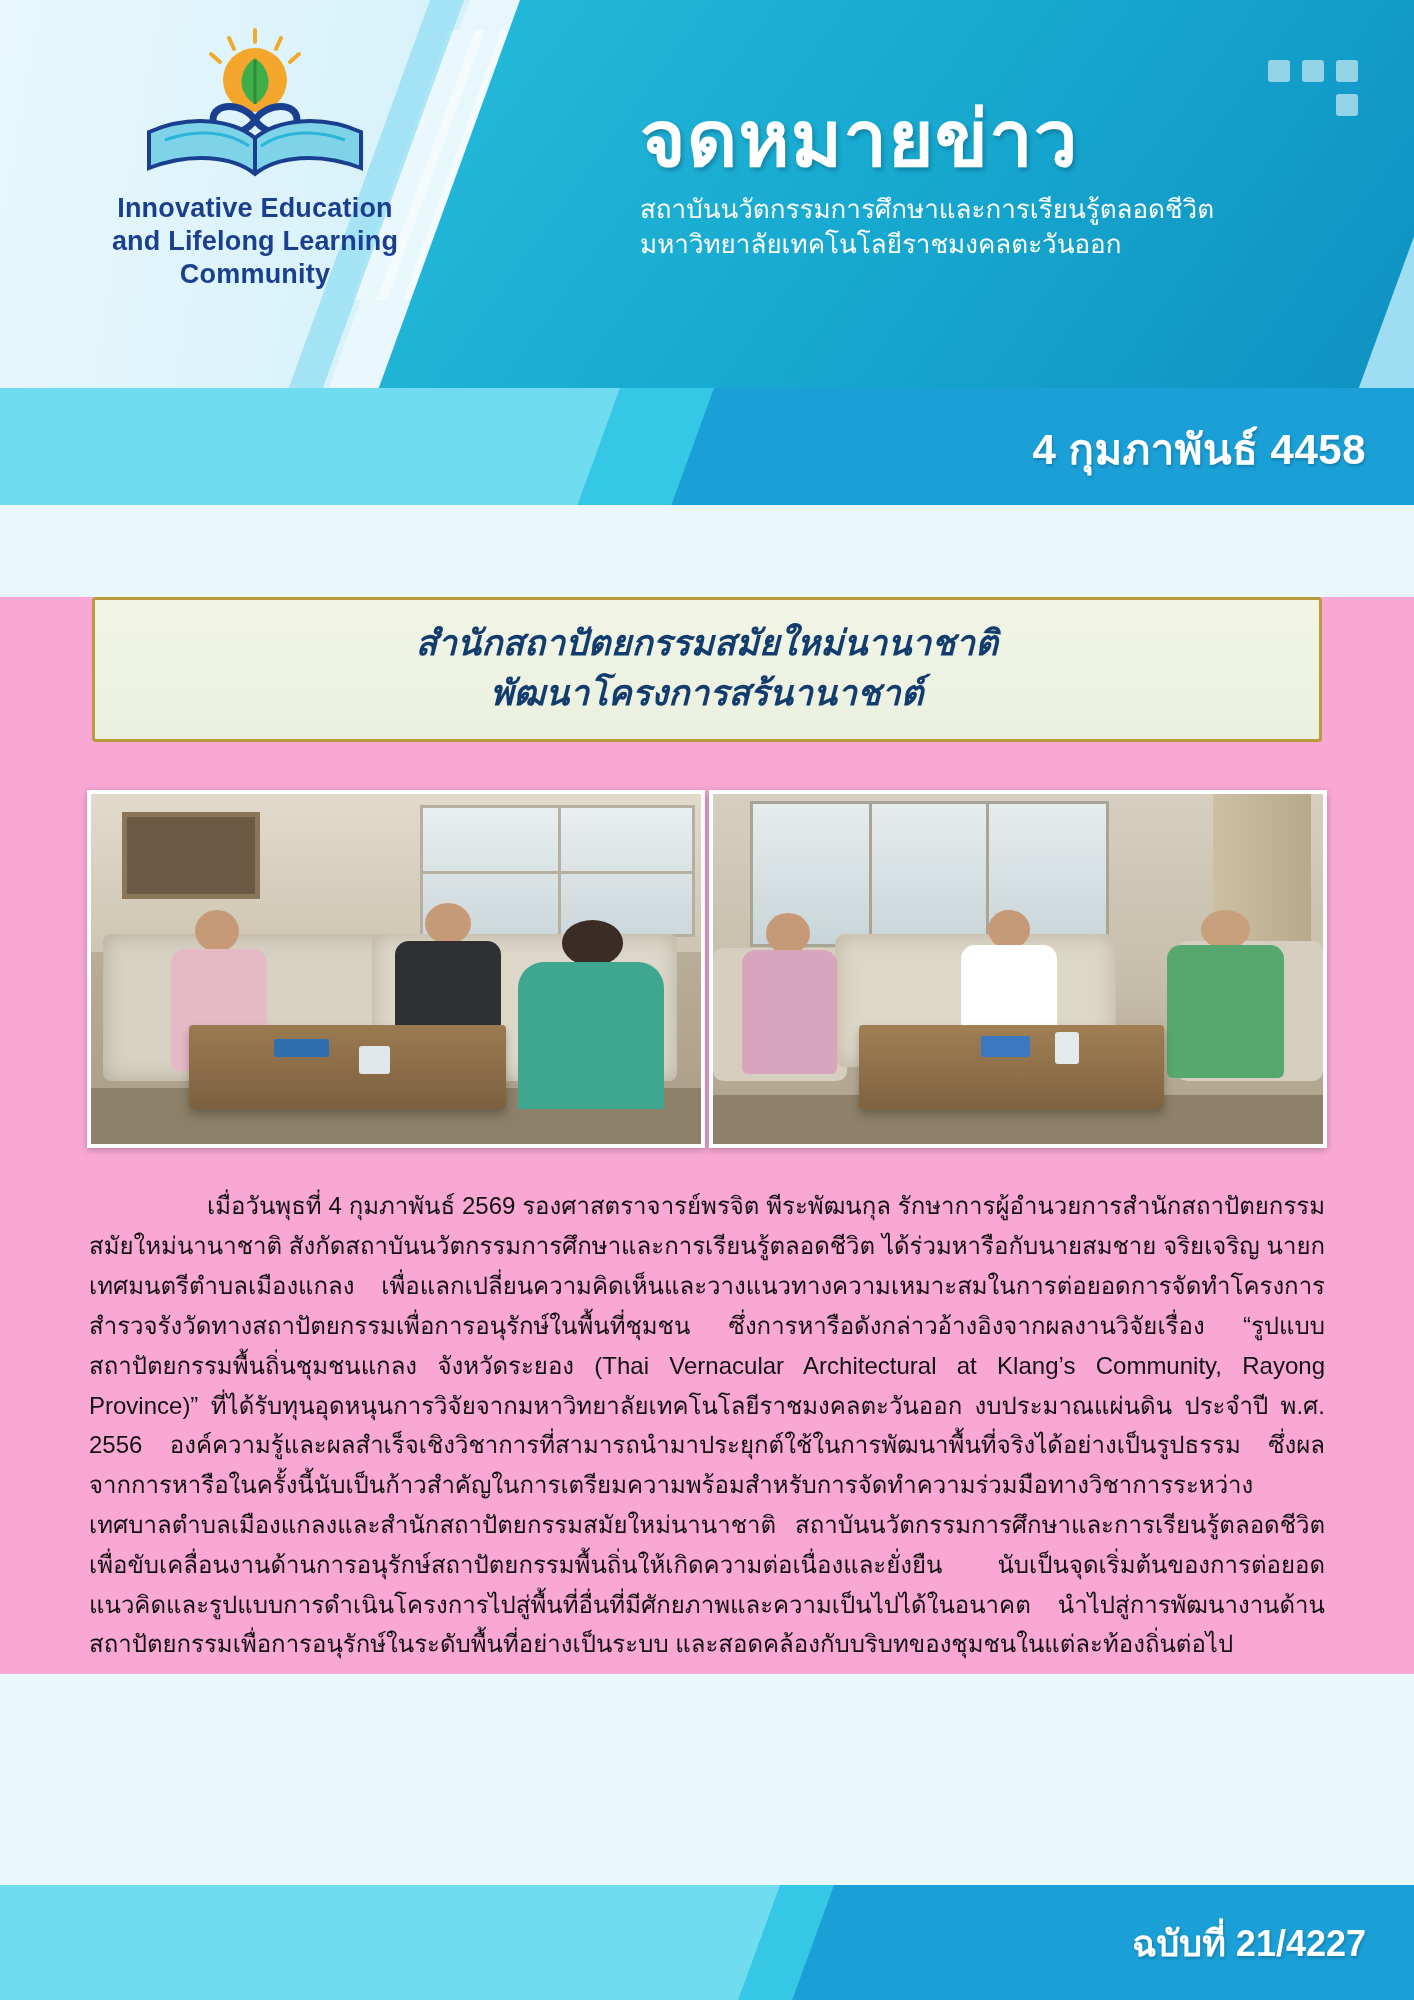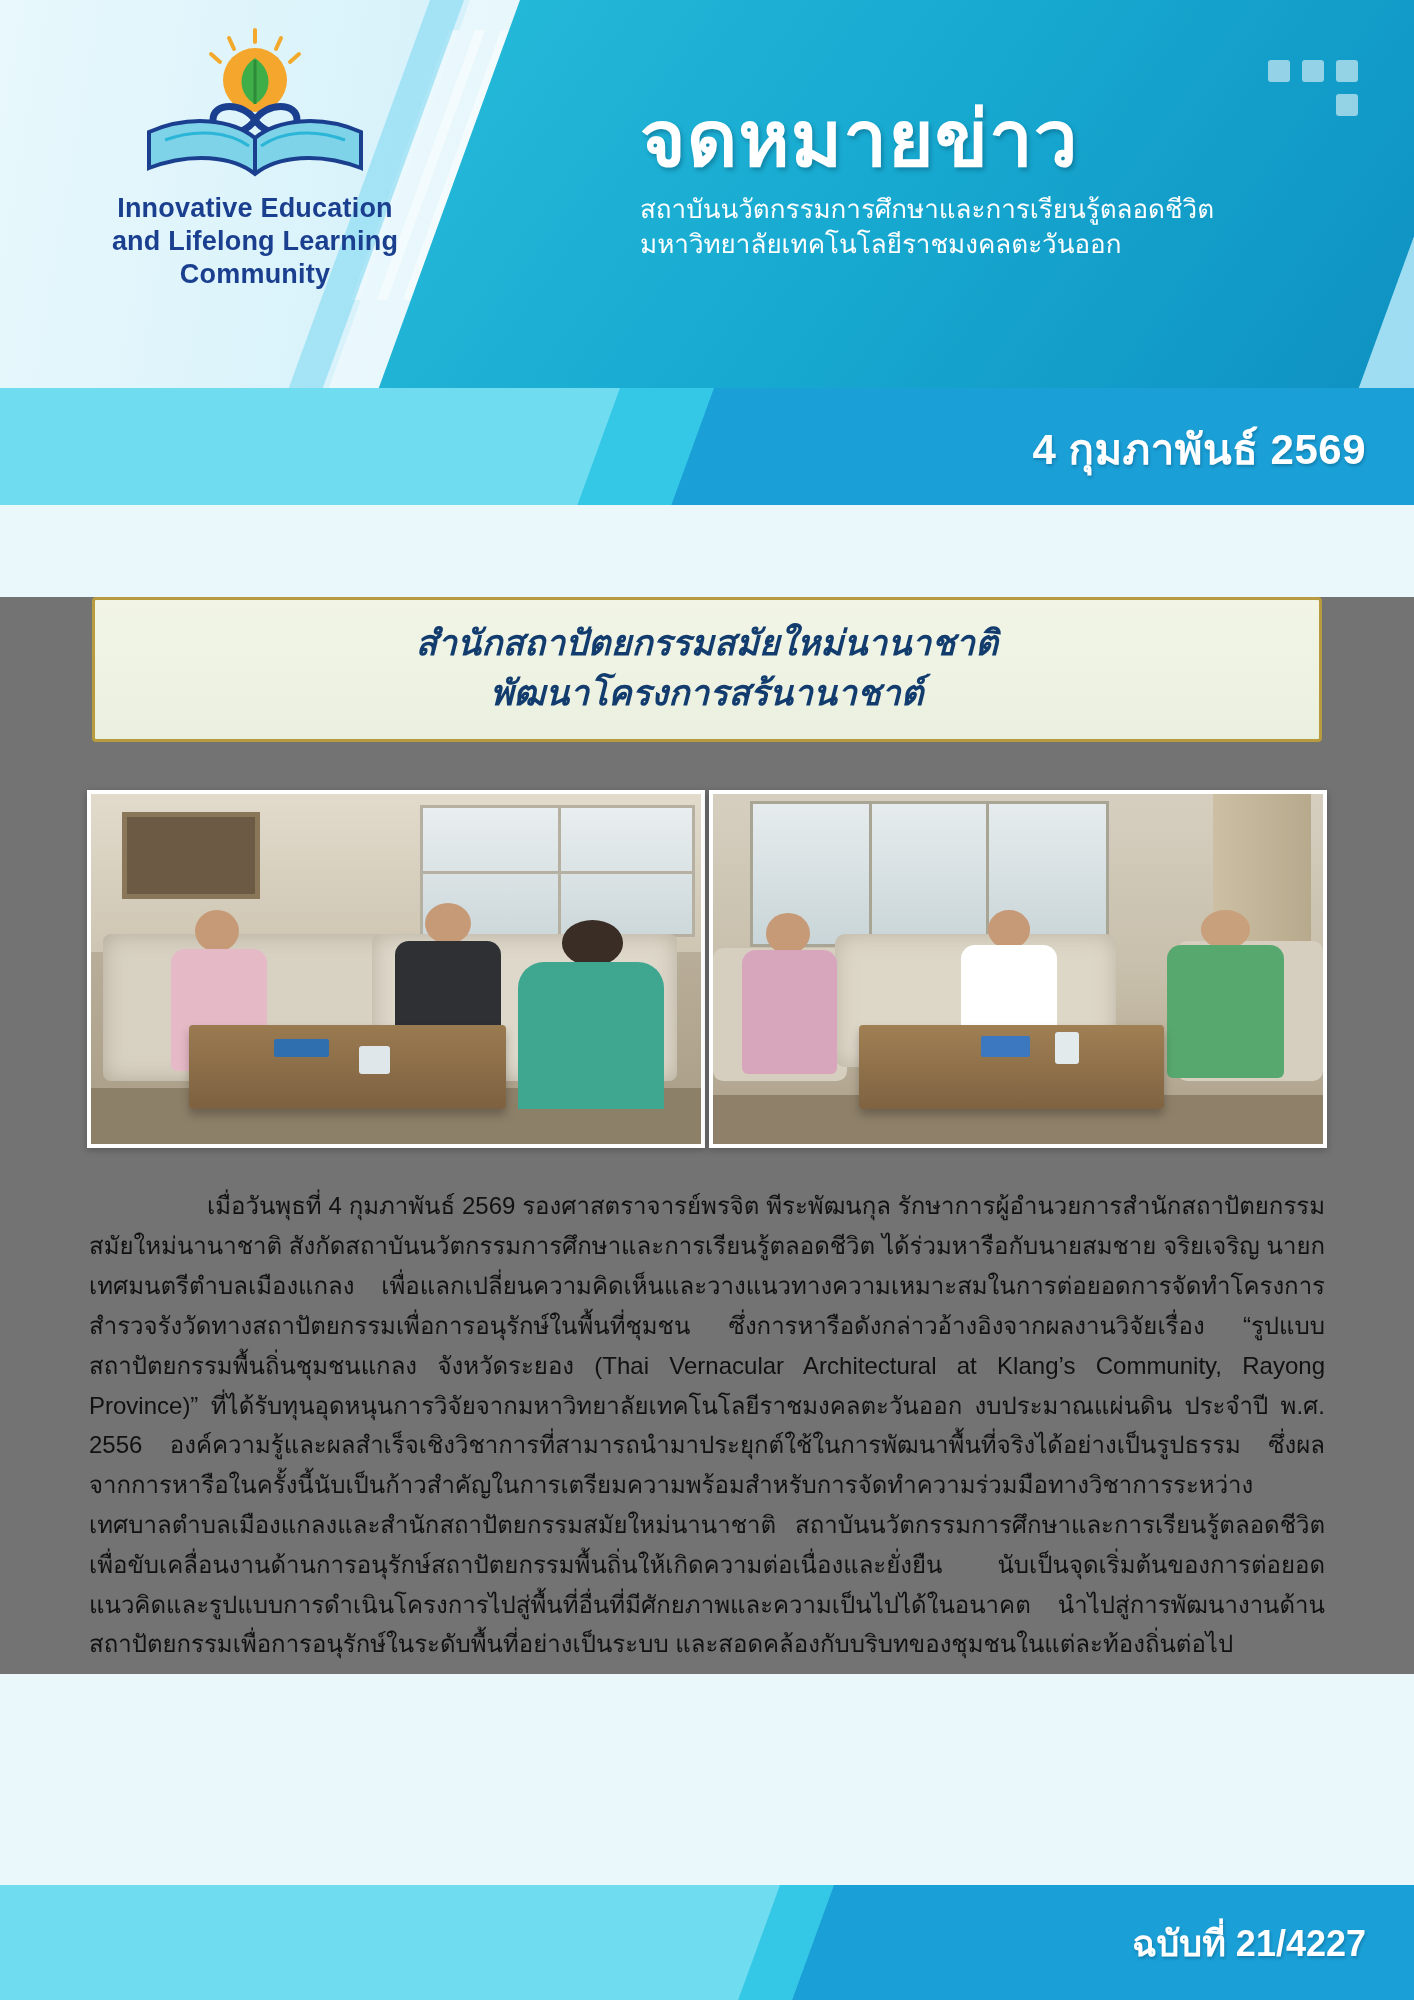--- a/index.html
+++ b/index.html
@@ -171,21 +171,21 @@
     font-size: 42px;
     font-weight: bold;
     letter-spacing: .5px;
     text-shadow: 1px 2px 3px rgba(0,50,80,.3);
   }
 
   
   .content {
     position: relative;
     width: 1414px;
-    background: #737373;
+    background: #f9a8d4;
     padding-bottom: 10px;
   }
   .headline-box {
     margin: 92px auto 0 auto;
     width: 1230px;
     border: 3px solid #b79b3e;
     background: linear-gradient(180deg, #f2f5e6 0%, #eaf0df 100%);
     border-radius: 4px;
     padding: 18px 26px 22px 26px;
     box-sizing: border-box;
@@ -383,21 +383,21 @@
     <div class="sub1">สถาบันนวัตกรรมการศึกษาและการเรียนรู้ตลอดชีวิต</div>
     <div class="sub2">มหาวิทยาลัยเทคโนโลยีราชมงคลตะวันออก</div>
   </div>
 
   <div class="date-bar">
     <div class="date-bar-light"></div>
     <div class="date-bar-wedge"></div>
     <div class="date-bar-dark">
       <div class="date-bar-dark-wedge"></div>
     </div>
-    <div class="date-text">4 กุมภาพันธ์ 2569</div>
+    <div class="date-text">4 กุมภาพันธ์ 4458</div>
   </div>
 </div>
 
 <div class="content">
 
   <div class="headline-box">
     <div class="line">สำนักสถาปัตยกรรมสมัยใหม่นานาชาติ</div>
     <div class="line">พัฒนาโครงการสร้นานาชาต์</div>
   </div>
 

